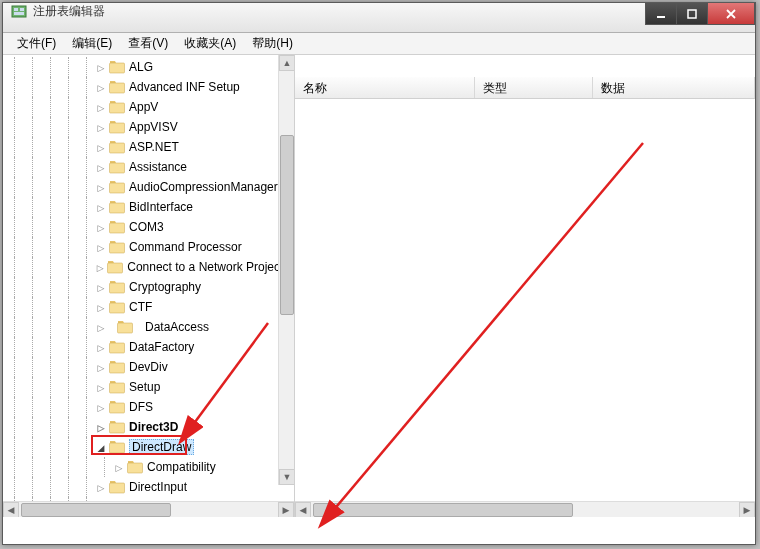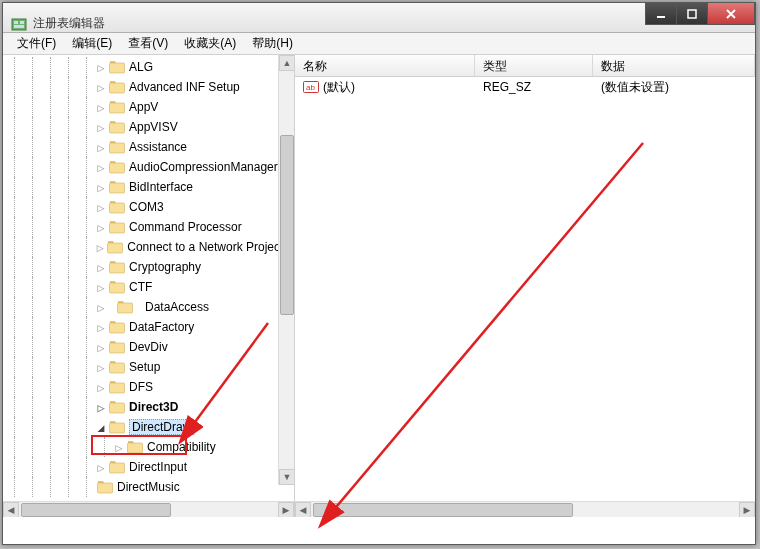--- a/index.html
+++ b/index.html
@@ -1,37 +1,37 @@
 <!DOCTYPE html>
 <html><head>
 <meta charset="utf-8">
 <style>
   * { margin: 0; padding: 0; box-sizing: border-box; font-family: "Microsoft YaHei", Tahoma, sans-serif; }
   body { width: 760px; height: 549px; background: #c0c0c0; overflow: hidden; position: relative; }
 
   
   .window { width: 754px; height: 543px; border: 1px solid #5a5a5a; background: #fff; position: relative; margin: 2px; box-shadow: 0 0 6px rgba(0,0,0,0.4); }
-  .titlebar { height: 30px; background: linear-gradient(to bottom,#f7f7f7,#e4e4e4); border-bottom: 1px solid #b0b0b0; display: flex; align-items: flex-end; padding-left: 8px; position: relative; }
+  .titlebar { height: 30px; background: linear-gradient(to bottom,#f7f7f7,#e4e4e4); border-bottom: 1px solid #b0b0b0; display: flex; align-items: flex-start; padding-left: 8px; position: relative; }
   .titlebar .icon { width: 16px; height: 16px; margin-right: 6px; }
   .titlebar .title { font-size: 12px; color: #333; }
   .winbtns { position: absolute; right: 0; top: 0; display: flex; height: 22px; }
   .winbtn { width: 32px; height: 22px; display: flex; align-items: center; justify-content: center; border: 1px solid #555; border-top: none; margin-left: -1px; }
   .winbtn.min,.winbtn.max { background: linear-gradient(to bottom,#555,#333); color: #fff; }
   .winbtn.close { width: 48px; background: linear-gradient(to bottom,#e27777,#c73a3a); color: #fff; }
   .winbtn svg { width: 12px; height: 12px; }
 
   
   .menubar { height: 22px; background: #f4f4f4; border-bottom: 1px solid #d0d0d0; display: flex; align-items: center; padding-left: 6px; font-size: 12px; }
   .menuitem { padding: 2px 8px; cursor: default; }
 
   
   .main { display: flex; height: 462px; background: #fff; }
   .treepane { width: 292px; border-right: 1px solid #d0d0d0; position: relative; overflow: hidden; }
   .treeinner { position: absolute; top: 0; left: 0; right: 0; bottom: 16px; overflow: hidden; }
-  .listpane { flex: 1; position: relative; overflow: hidden; }
+  .listpane { flex: 1; position: relative; overflow: hidden; margin-top: 22px; }
 
   
   .tree { font-size: 12px; padding-top: 2px; padding-left: 2px; white-space: nowrap; }
   .treerow { display: flex; align-items: center; height: 20px; position: relative; }
   .treerow .expander { width: 12px; text-align: center; color: #666; font-size: 10px; user-select:none; }
   .treerow .expander.open::before { content: "◢"; display:inline-block; font-size:9px; color:#444; }
   .treerow .expander.closed::before { content: "▷"; display:inline-block; font-size:9px; color:#888; }
   .treerow .folder { width: 16px; height: 14px; margin: 0 4px 0 2px; flex: 0 0 16px; }
   .treerow .label { white-space: nowrap; }
   .treerow.selected .label { background: #cde8ff; border: 1px dotted #6aa9e0; padding: 0 2px; }
@@ -188,20 +188,35 @@
                 <div class="vline"></div>
                 <div class="vline"></div>
                 <div class="vline"></div>
                 <div class="vline"></div>
               </div>
               <span class="expander closed"></span>
               <span class="folder"><svg class="foldersvg" viewBox="0 0 16 14">
                   <path class="tab" d="M1 3 L1 1 L6 1 L7 3 Z"></path>
                   <rect class="body" x="0.5" y="3" width="15" height="10" rx="1"></rect>
                 </svg></span>
+              <span class="label">ASP.NET</span>
+            </div>
+            <div class="treerow" style="padding-left: 90px;">
+              <div class="lines" style="left: 0px;">
+                <div class="vline"></div>
+                <div class="vline"></div>
+                <div class="vline"></div>
+                <div class="vline"></div>
+                <div class="vline"></div>
+              </div>
+              <span class="expander closed"></span>
+              <span class="folder"><svg class="foldersvg" viewBox="0 0 16 14">
+                  <path class="tab" d="M1 3 L1 1 L6 1 L7 3 Z"></path>
+                  <rect class="body" x="0.5" y="3" width="15" height="10" rx="1"></rect>
+                </svg></span>
               <span class="label">Assistance</span>
             </div>
             <div class="treerow" style="padding-left: 90px;">
               <div class="lines" style="left: 0px;">
                 <div class="vline"></div>
                 <div class="vline"></div>
                 <div class="vline"></div>
                 <div class="vline"></div>
                 <div class="vline"></div>
               </div>
@@ -471,33 +486,20 @@
         <div class="btn">▶</div>
       </div>
     </div>
 
     <div class="listpane">
       <div class="listheader">
         <div class="col name">名称</div>
         <div class="col type">类型</div>
         <div class="col data">数据</div>
       </div>
-      <div class="listbody" id="listbody">
-          <div class="listrow">
-            <div class="cell name">
-              <span class="valicon"><svg viewBox="0 0 16 16">
-                  <rect x="0.5" y="2.5" width="15" height="11" rx="1" fill="#fff" stroke="#c33"></rect>
-                  <text x="3" y="11" font-size="8" fill="#c33" font-family="Tahoma">ab</text>
-                </svg></span>
-              <span>(默认)</span>
-            </div>
-            <div class="cell type">REG_SZ</div>
-            <div class="cell data">(数值未设置)</div>
-          </div>
-        </div>
 
       <div class="hscroll">
         <div class="btn">◀</div>
         <div class="track">
             <div class="thumb" style="left:2px; width:260px;"></div>
           </div>
         <div class="btn">▶</div>
       </div>
     </div>
 

